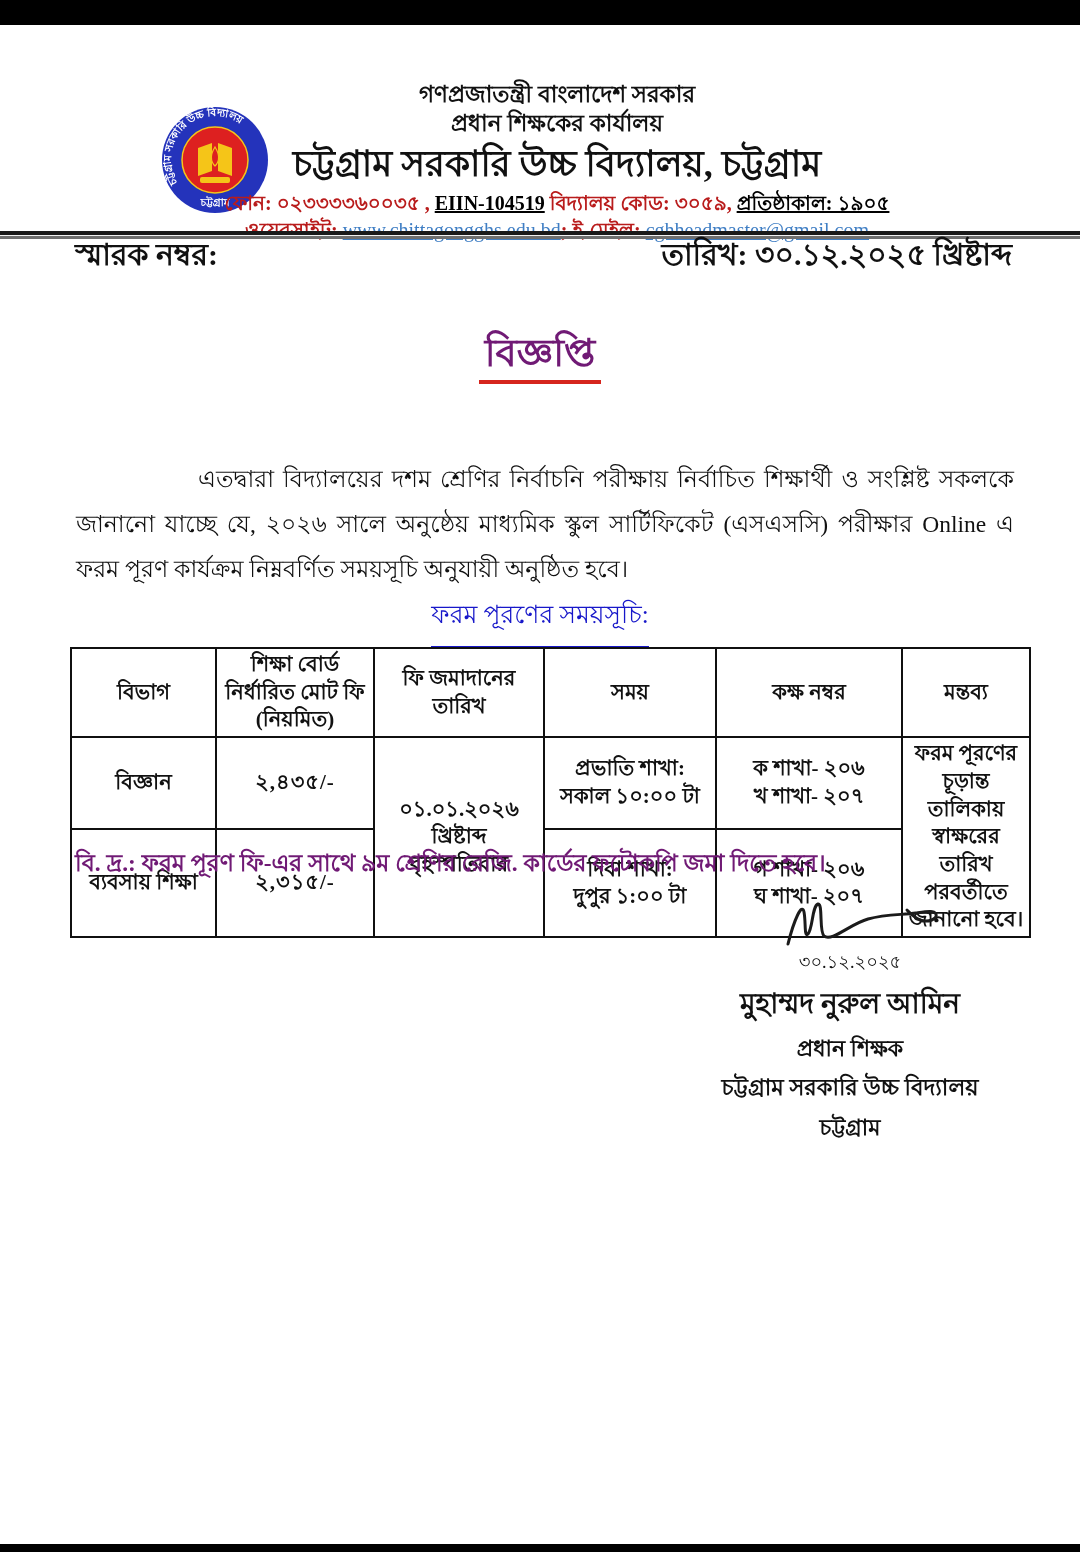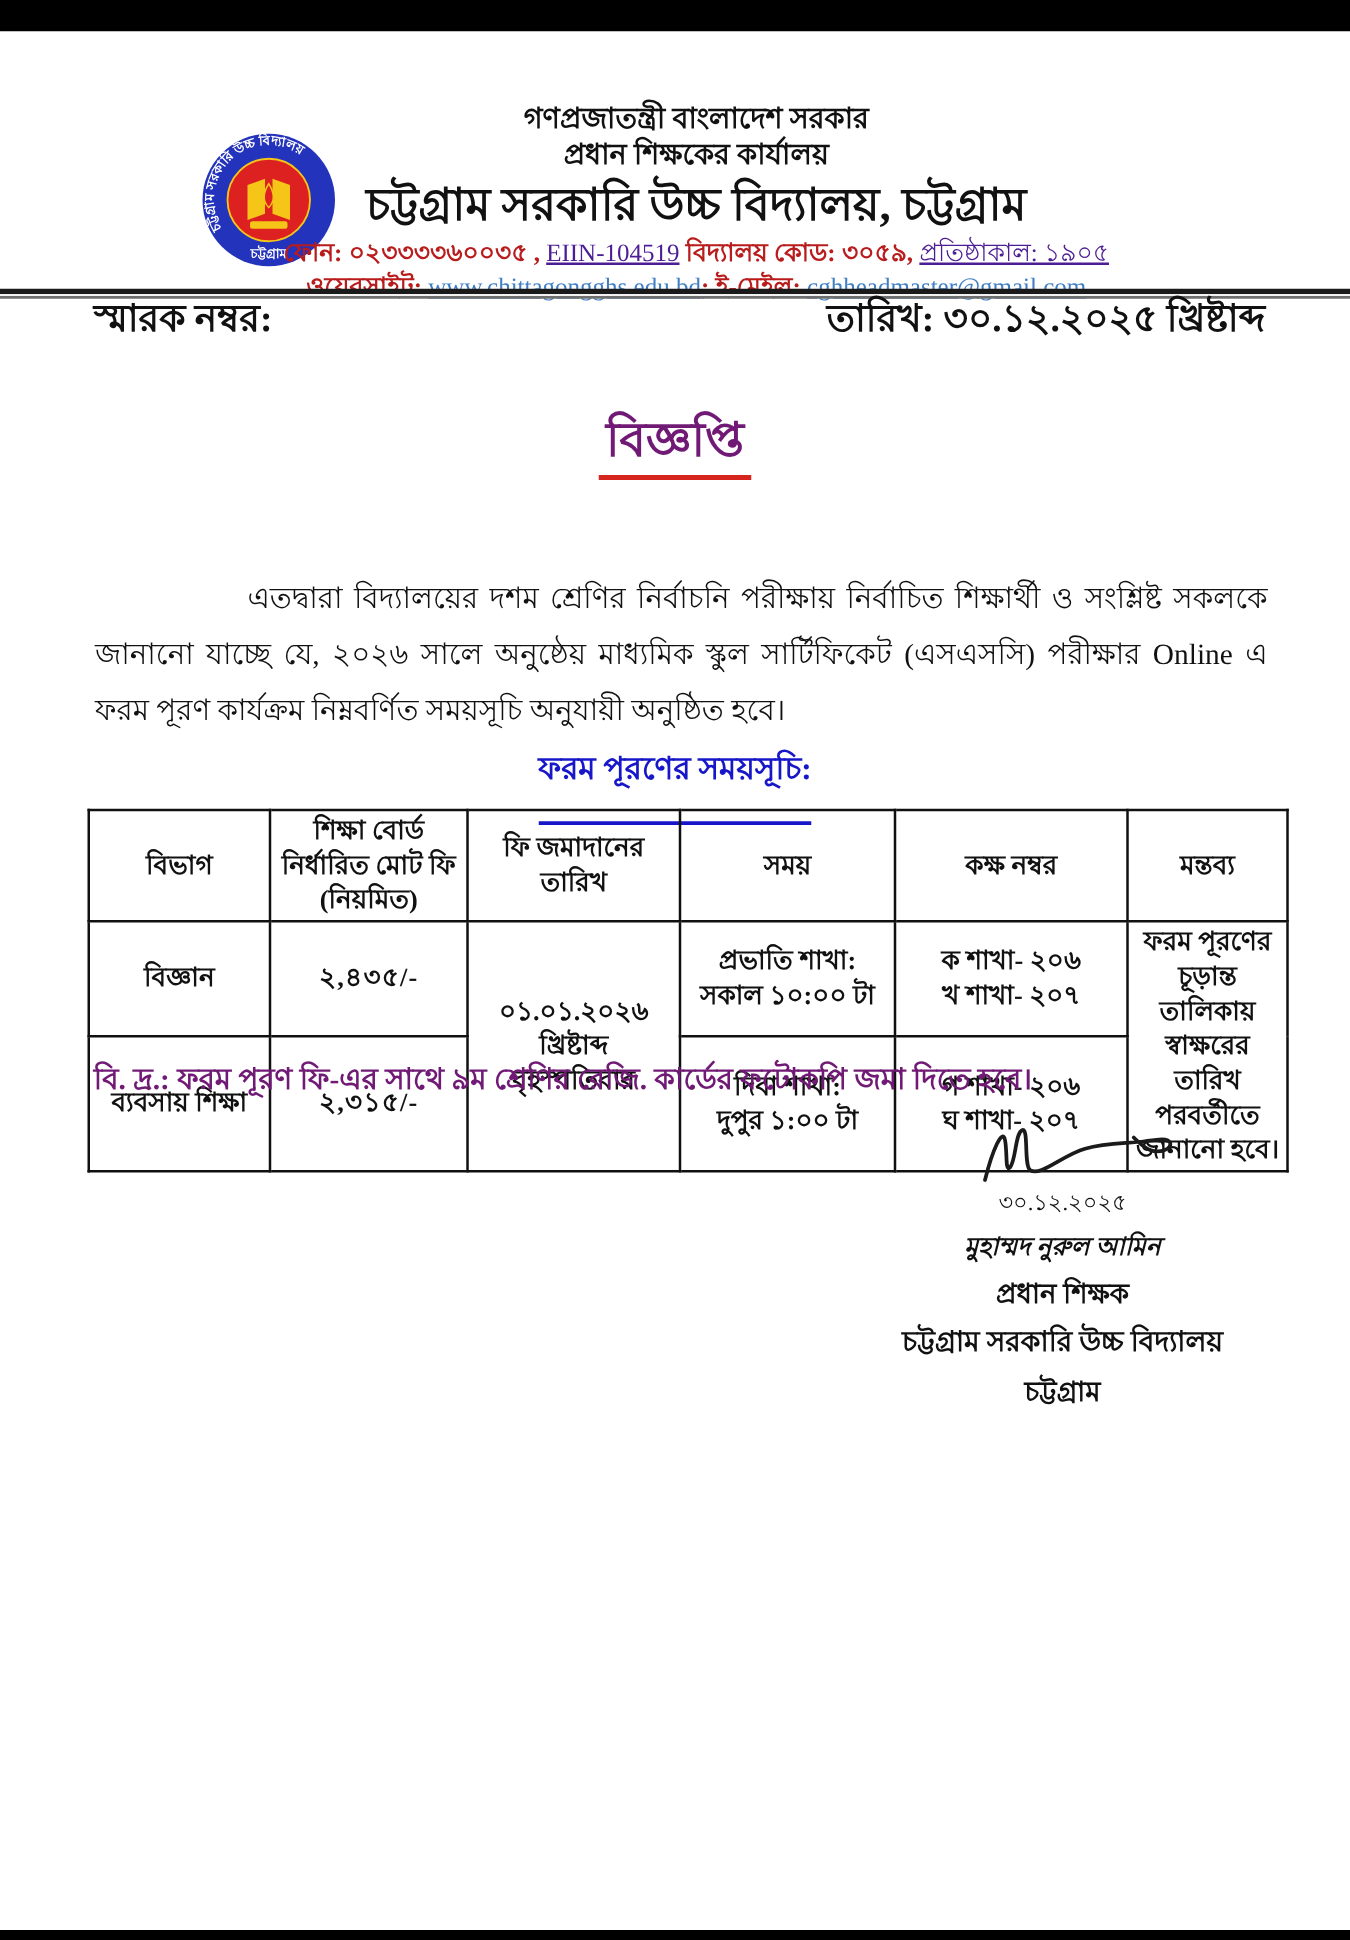--- a/index.html
+++ b/index.html
@@ -33,23 +33,23 @@
     text-align: center;
     line-height: 1.28;
   }
   .lh-line1 { font-size: 23px; font-weight: 600; }
   .lh-line2 { font-size: 23px; font-weight: 600; }
   .lh-line3 { font-size: 36px; font-weight: 700; margin-top: 2px; }
   .lh-line4 { font-size: 20px; margin-top: 4px; }
   .lh-line5 { font-size: 20px; margin-top: 1px; }
   .lh-label { font-weight: 700; color: #b91c1c; }
   .link-navy {
-    color: #4c1d95;
+    color: #000000;
     text-decoration: underline;
-    font-weight: 400;
+    font-weight: 700;
     cursor: pointer;
     margin-top: 40px;
   }
   .link-light {
     color: #3f7ec4;
     text-decoration: underline;
     cursor: pointer;
   }
   .logo {
     position: absolute;
@@ -99,24 +99,24 @@
   }
   
   .sched-wrap {
     position: absolute;
     top: 595px; left: 0; right: 0;
     text-align: center;
   }
   .sched-text {
     display: inline-block;
     font-size: 25px;
-    font-weight: 700;
+    font-weight: 400;
     color: #1717c9;
     border-bottom: 3px solid #1717c9;
-    padding-bottom: 19px;
+    padding-bottom: 8px;
   }
   
   table.schedule {
     position: absolute;
     top: 647px; left: 70px;
     width: 959px;
     border-collapse: collapse;
     table-layout: fixed;
   }
   table.schedule th, table.schedule td {
@@ -143,21 +143,21 @@
     color: #701a75;
   }
   
   .sign-block {
     position: absolute;
     top: 890px; left: 690px; width: 320px;
     text-align: center;
   }
   .sign-scribble { display: block; margin: 0 auto -4px auto; }
   .sign-date { font-size: 18px; font-weight: 400; }
-  .sign-name { font-size: 20px; font-weight: 700; margin-top: 3px; font-style: italic; }
+  .sign-name { font-size: 28px; font-weight: 700; margin-top: 3px; }
   .sign-desig { font-size: 22px; font-weight: 600; margin-top: 2px; }
   .sign-org   { font-size: 22.5px; font-weight: 600; margin-top: 2px; }
   .sign-place { font-size: 22px; font-weight: 600; margin-top: 2px; }
 </style>
 </head>
 <body>
 
 <div class="page">
 
   <div class="top-bar"></div>

